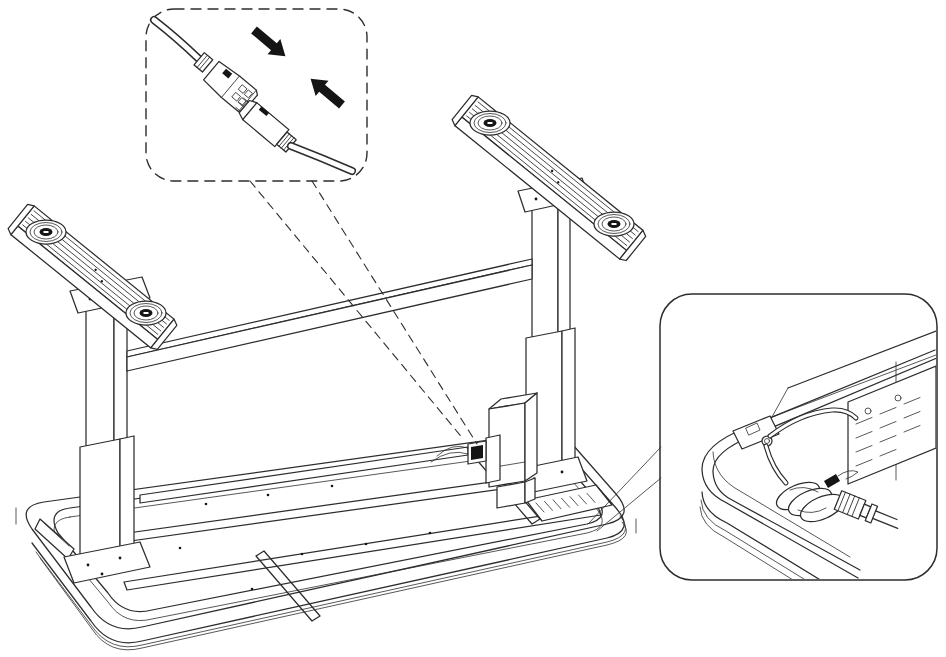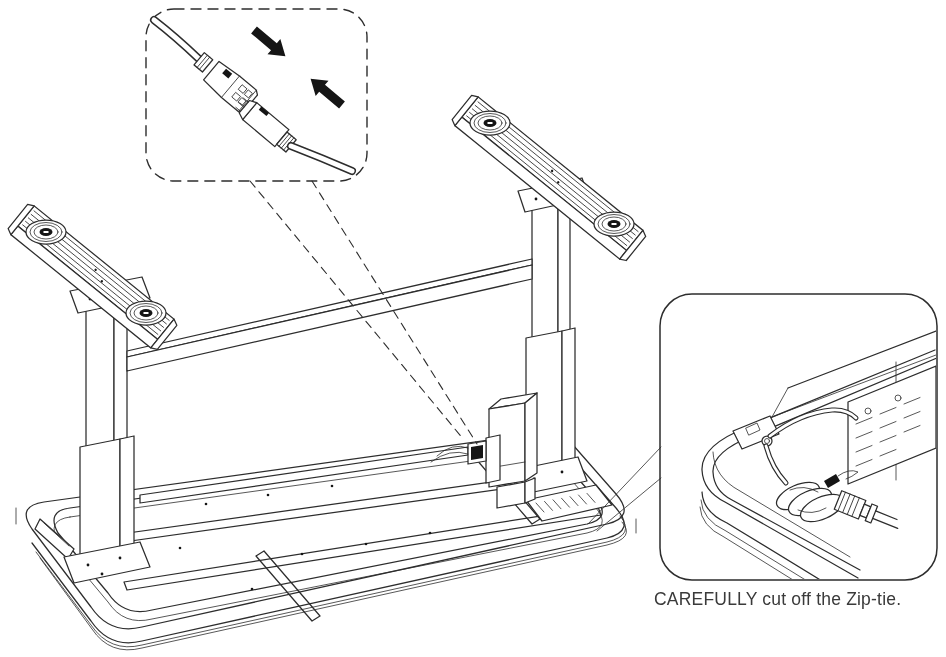--- a/index.html
+++ b/index.html
@@ -284,14 +284,13 @@
         <path class="fw" d="M 0,-10 L 26,-10 L 26,10 L 0,10 Z"></path>
         <path class="ln tn" d="M 4,-10 L 4,10 M 9,-10 L 9,10 M 14,-10 L 14,10 M 19,-10 L 19,10"></path>
         <path class="fw" d="M 26,-6 L 33,-6 L 33,6 L 26,6 Z"></path>
         <path class="fw" d="M 33,-9 L 39,-9 L 39,9 L 33,9 Z"></path>
         <path class="ln" d="M 39,-4 L 62,-4 M 39,4 L 66,4"></path>
       </g>
     </g>
   </g>
 </svg>
 
-<div class="caption">CAREFULLY cut off the Zip-tie.</div>
 </div>
 
 </body></html>

